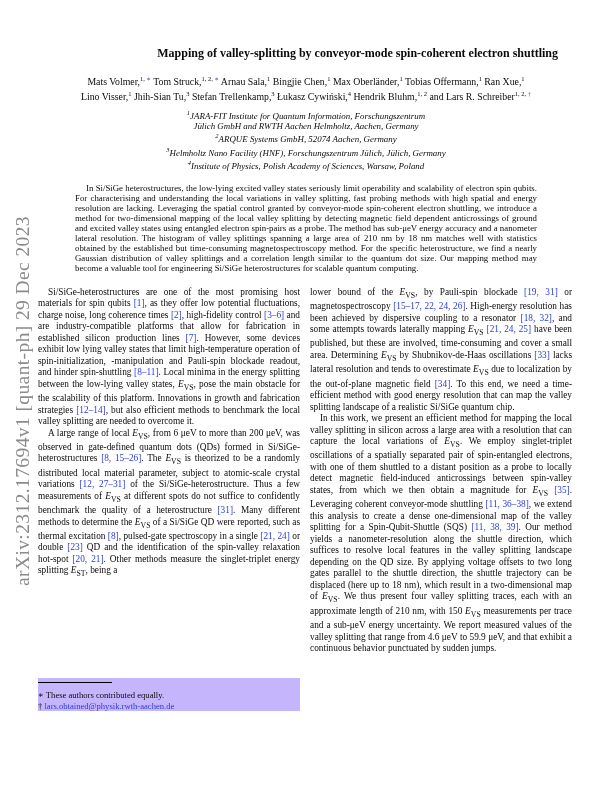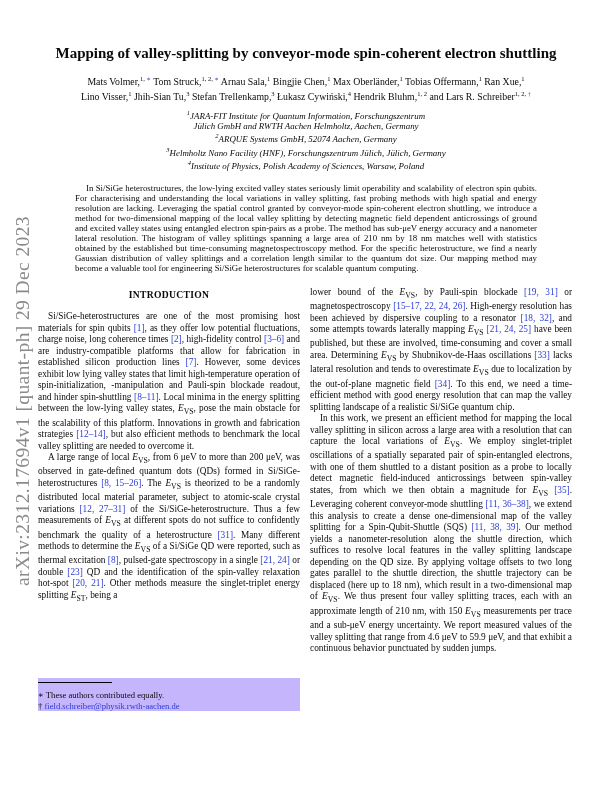--- a/index.html
+++ b/index.html
@@ -23,22 +23,22 @@
     width: 470px;
     text-align: center;
     transform: rotate(-90deg);
     font-size: 19.5px;
     letter-spacing: 0.4px;
     color: #8b8b8b;
     white-space: nowrap;
   }
   .title {
     margin: 46px 54px 12px;
-    text-align: center;
-    font-size: 15px;
+    text-align: right;
+    font-size: 12px;
     font-weight: bold;
     line-height: 15px;
   }
   .authors {
     margin: 9px 26px 0;
     text-align: center;
     font-size: 9.8px;
     line-height: 11.6px;
   }
   .authors sup, .affil sup { font-size: 6.5px; }
@@ -117,29 +117,28 @@
     <div class="affil">Jülich GmbH and RWTH Aachen Helmholtz, Aachen, Germany</div>
     <div class="affil"><sup>2</sup>ARQUE Systems GmbH, 52074 Aachen, Germany</div>
     <div class="affil"><sup>3</sup>Helmholtz Nano Facility (HNF), Forschungszentrum Jülich, Jülich, Germany</div>
     <div class="affil"><sup>4</sup>Institute of Physics, Polish Academy of Sciences, Warsaw, Poland</div>
   </div>
 
   <div class="abstract">In Si/SiGe heterostructures, the low-lying excited valley states seriously limit operability and scalability of electron spin qubits. For characterising and understanding the local variations in valley splitting, fast probing methods with high spatial and energy resolution are lacking. Leveraging the spatial control granted by conveyor-mode spin-coherent electron shuttling, we introduce a method for two-dimensional mapping of the local valley splitting by detecting magnetic field dependent anticrossings of ground and excited valley states using entangled electron spin-pairs as a probe. The method has sub-μeV energy accuracy and a nanometer lateral resolution. The histogram of valley splittings spanning a large area of 210 nm by 18 nm matches well with statistics obtained by the established but time-consuming magnetospectroscopy method. For the specific heterostructure, we find a nearly Gaussian distribution of valley splittings and a correlation length similar to the quantum dot size. Our mapping method may become a valuable tool for engineering Si/SiGe heterostructures for scalable quantum computing.</div>
 
   <div class="columns">
     <div class="col">
-      <div class="section-heading">INTRODUCTION</div>
       <p>Si/SiGe-heterostructures are one of the most promising host materials for spin qubits <span class="cite">[1]</span>, as they offer low potential fluctuations, charge noise, long coherence times <span class="cite">[2]</span>, high-fidelity control <span class="cite">[3–6]</span> and are industry-compatible platforms that allow for fabrication in established silicon production lines <span class="cite">[7]</span>. However, some devices exhibit low lying valley states that limit high-temperature operation of spin-initialization, -manipulation and Pauli-spin blockade readout, and hinder spin-shuttling <span class="cite">[8–11]</span>. Local minima in the energy splitting between the low-lying valley states, <i>E</i><sub>VS</sub>, pose the main obstacle for the scalability of this platform. Innovations in growth and fabrication strategies <span class="cite">[12–14]</span>, but also efficient methods to benchmark the local valley splitting are needed to overcome it.</p>
       <p>A large range of local <i>E</i><sub>VS</sub>, from 6 μeV to more than 200 μeV, was observed in gate-defined quantum dots (QDs) formed in Si/SiGe-heterostructures <span class="cite">[8, 15–26]</span>. The <i>E</i><sub>VS</sub> is theorized to be a randomly distributed local material parameter, subject to atomic-scale crystal variations <span class="cite">[12, 27–31]</span> of the Si/SiGe-heterostructure. Thus a few measurements of <i>E</i><sub>VS</sub> at different spots do not suffice to confidently benchmark the quality of a heterostructure <span class="cite">[31]</span>. Many different methods to determine the <i>E</i><sub>VS</sub> of a Si/SiGe QD were reported, such as thermal excitation <span class="cite">[8]</span>, pulsed-gate spectroscopy in a single <span class="cite">[21, 24]</span> or double <span class="cite">[23]</span> QD and the identification of the spin-valley relaxation hot-spot <span class="cite">[20, 21]</span>. Other methods measure the singlet-triplet energy splitting <i>E</i><sub>ST</sub>, being a</p>
     </div>
     <div class="col">
       <p class="noindent">lower bound of the <i>E</i><sub>VS</sub>, by Pauli-spin blockade <span class="cite">[19, 31]</span> or magnetospectroscopy <span class="cite">[15–17, 22, 24, 26]</span>. High-energy resolution has been achieved by dispersive coupling to a resonator <span class="cite">[18, 32]</span>, and some attempts towards laterally mapping <i>E</i><sub>VS</sub> <span class="cite">[21, 24, 25]</span> have been published, but these are involved, time-consuming and cover a small area. Determining <i>E</i><sub>VS</sub> by Shubnikov-de-Haas oscillations <span class="cite">[33]</span> lacks lateral resolution and tends to overestimate <i>E</i><sub>VS</sub> due to localization by the out-of-plane magnetic field <span class="cite">[34]</span>. To this end, we need a time-efficient method with good energy resolution that can map the valley splitting landscape of a realistic Si/SiGe quantum chip.</p>
       <p>In this work, we present an efficient method for mapping the local valley splitting in silicon across a large area with a resolution that can capture the local variations of <i>E</i><sub>VS</sub>. We employ singlet-triplet oscillations of a spatially separated pair of spin-entangled electrons, with one of them shuttled to a distant position as a probe to locally detect magnetic field-induced anticrossings between spin-valley states, from which we then obtain a magnitude for <i>E</i><sub>VS</sub> <span class="cite">[35]</span>. Leveraging coherent conveyor-mode shuttling <span class="cite">[11, 36–38]</span>, we extend this analysis to create a dense one-dimensional map of the valley splitting for a Spin-Qubit-Shuttle (SQS) <span class="cite">[11, 38, 39]</span>. Our method yields a nanometer-resolution along the shuttle direction, which suffices to resolve local features in the valley splitting landscape depending on the QD size. By applying voltage offsets to two long gates parallel to the shuttle direction, the shuttle trajectory can be displaced (here up to 18 nm), which result in a two-dimensional map of <i>E</i><sub>VS</sub>. We thus present four valley splitting traces, each with an approximate length of 210 nm, with 150 <i>E</i><sub>VS</sub> measurements per trace and a sub-μeV energy uncertainty. We report measured values of the valley splitting that range from 4.6 μeV to 59.9 μeV, and that exhibit a continuous behavior punctuated by sudden jumps.</p>
     </div>
   </div>
 
   <div class="footnotes">
     <div class="footnote-rule"></div>
     <div class="footnote">∗ These authors contributed equally.</div>
-    <div class="footnote">† <span class="blue">field.schreiber@physik.rwth-aachen.de</span></div>
+    <div class="footnote">† <span class="blue">lars.obtained@physik.rwth-aachen.de</span></div>
   </div>
 
 </div>
 
 </body></html>

